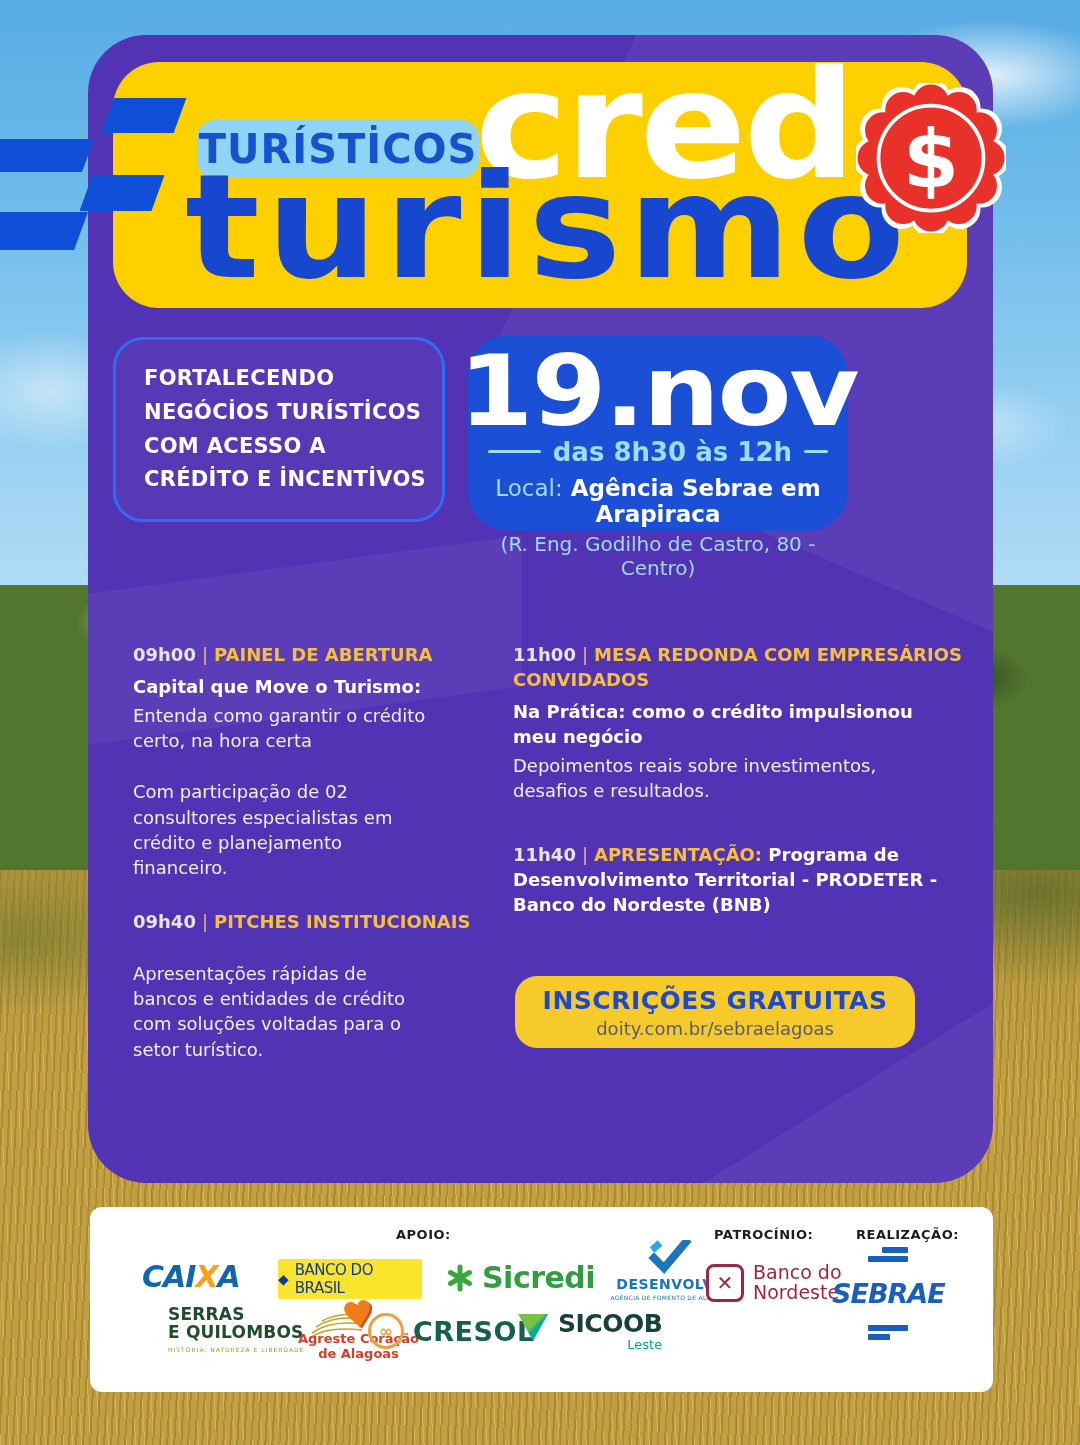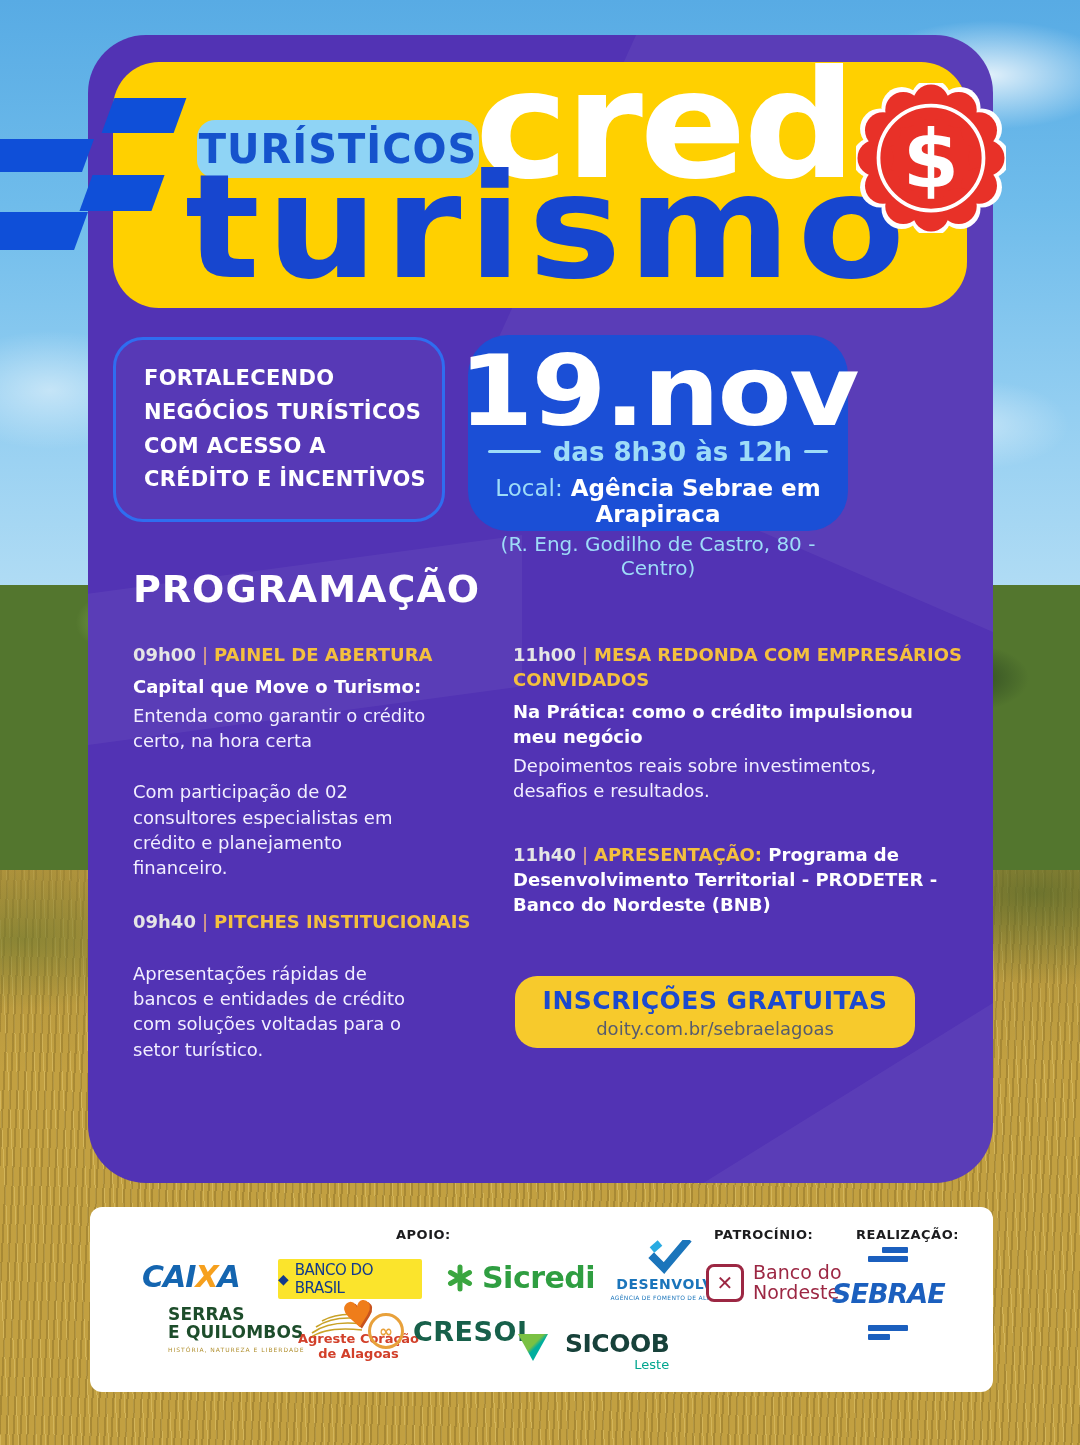--- a/index.html
+++ b/index.html
@@ -136,21 +136,21 @@
   .lg-agreste{left:208px;top:92px;flex-direction:column;gap:1px;}
   .lg-agreste .heart{font-size:36px;color:#ef7d1a;line-height:.9;transform:rotate(-8deg);
         text-shadow:2px 2px 0 #c8531d;}
   .lg-agreste .nm{font-size:13px;font-weight:bold;color:#d2402a;line-height:1.15;text-align:center;}
 
   .lg-cresol{left:278px;top:106px;gap:9px;}
   .cresol-ic{width:36px;height:36px;border-radius:50%;border:3px solid #e8a13b;box-sizing:border-box;
         display:flex;align-items:center;justify-content:center;font-size:17px;font-weight:bold;color:#e8a13b;}
   .lg-cresol .nm{font-size:27px;font-weight:bold;color:#17604a;letter-spacing:.5px;}
 
-  .lg-sicoob{left:428px;top:104px;gap:17px;align-items:flex-start;margin-top:20px;}
+  .lg-sicoob{left:428px;top:104px;gap:10px;align-items:flex-start;}
   .sicoob-ic{width:30px;height:27px;clip-path:polygon(0 0,100% 0,50% 100%);
         background:linear-gradient(135deg,#7ac143 45%,#00ae9d 55%);margin-top:3px;}
   .sicoob-txt{display:flex;flex-direction:column;}
   .lg-sicoob .nm{font-size:25px;font-weight:bold;color:#17413a;letter-spacing:-.5px;line-height:1;}
   .lg-sicoob .rg{font-size:13px;color:#00a58e;align-self:flex-end;margin-top:1px;}
 </style>
 </head>
 <body>
 
 <div class="poster">
@@ -189,21 +189,20 @@
         <div class="line long"></div>
         <span>das 8h30 às 12h</span>
         <div class="line short"></div>
       </div>
       <div class="local-row">
         <span class="lbl">Local:</span><span class="val">Agência Sebrae em Arapiraca</span>
       </div>
       <div class="addr">(R. Eng. Godilho de Castro, 80 - Centro)</div>
     </div>
 
-    <div class="prog-title">PROGRAMAÇÃO</div>
 
     <div class="col col-left">
       <p class="sched-head">
         <span class="time">09h00</span><span class="sep">|</span><span class="pre">PAINEL DE ABERTURA</span>
       </p>
       <p class="sched-sub pre">Capital que Move o Turismo:</p>
       <p class="sched-body pre">Entenda como garantir o crédito
 certo, na hora certa</p>
       <p class="sched-body pre mt26">Com participação de 02
 consultores especialistas em

